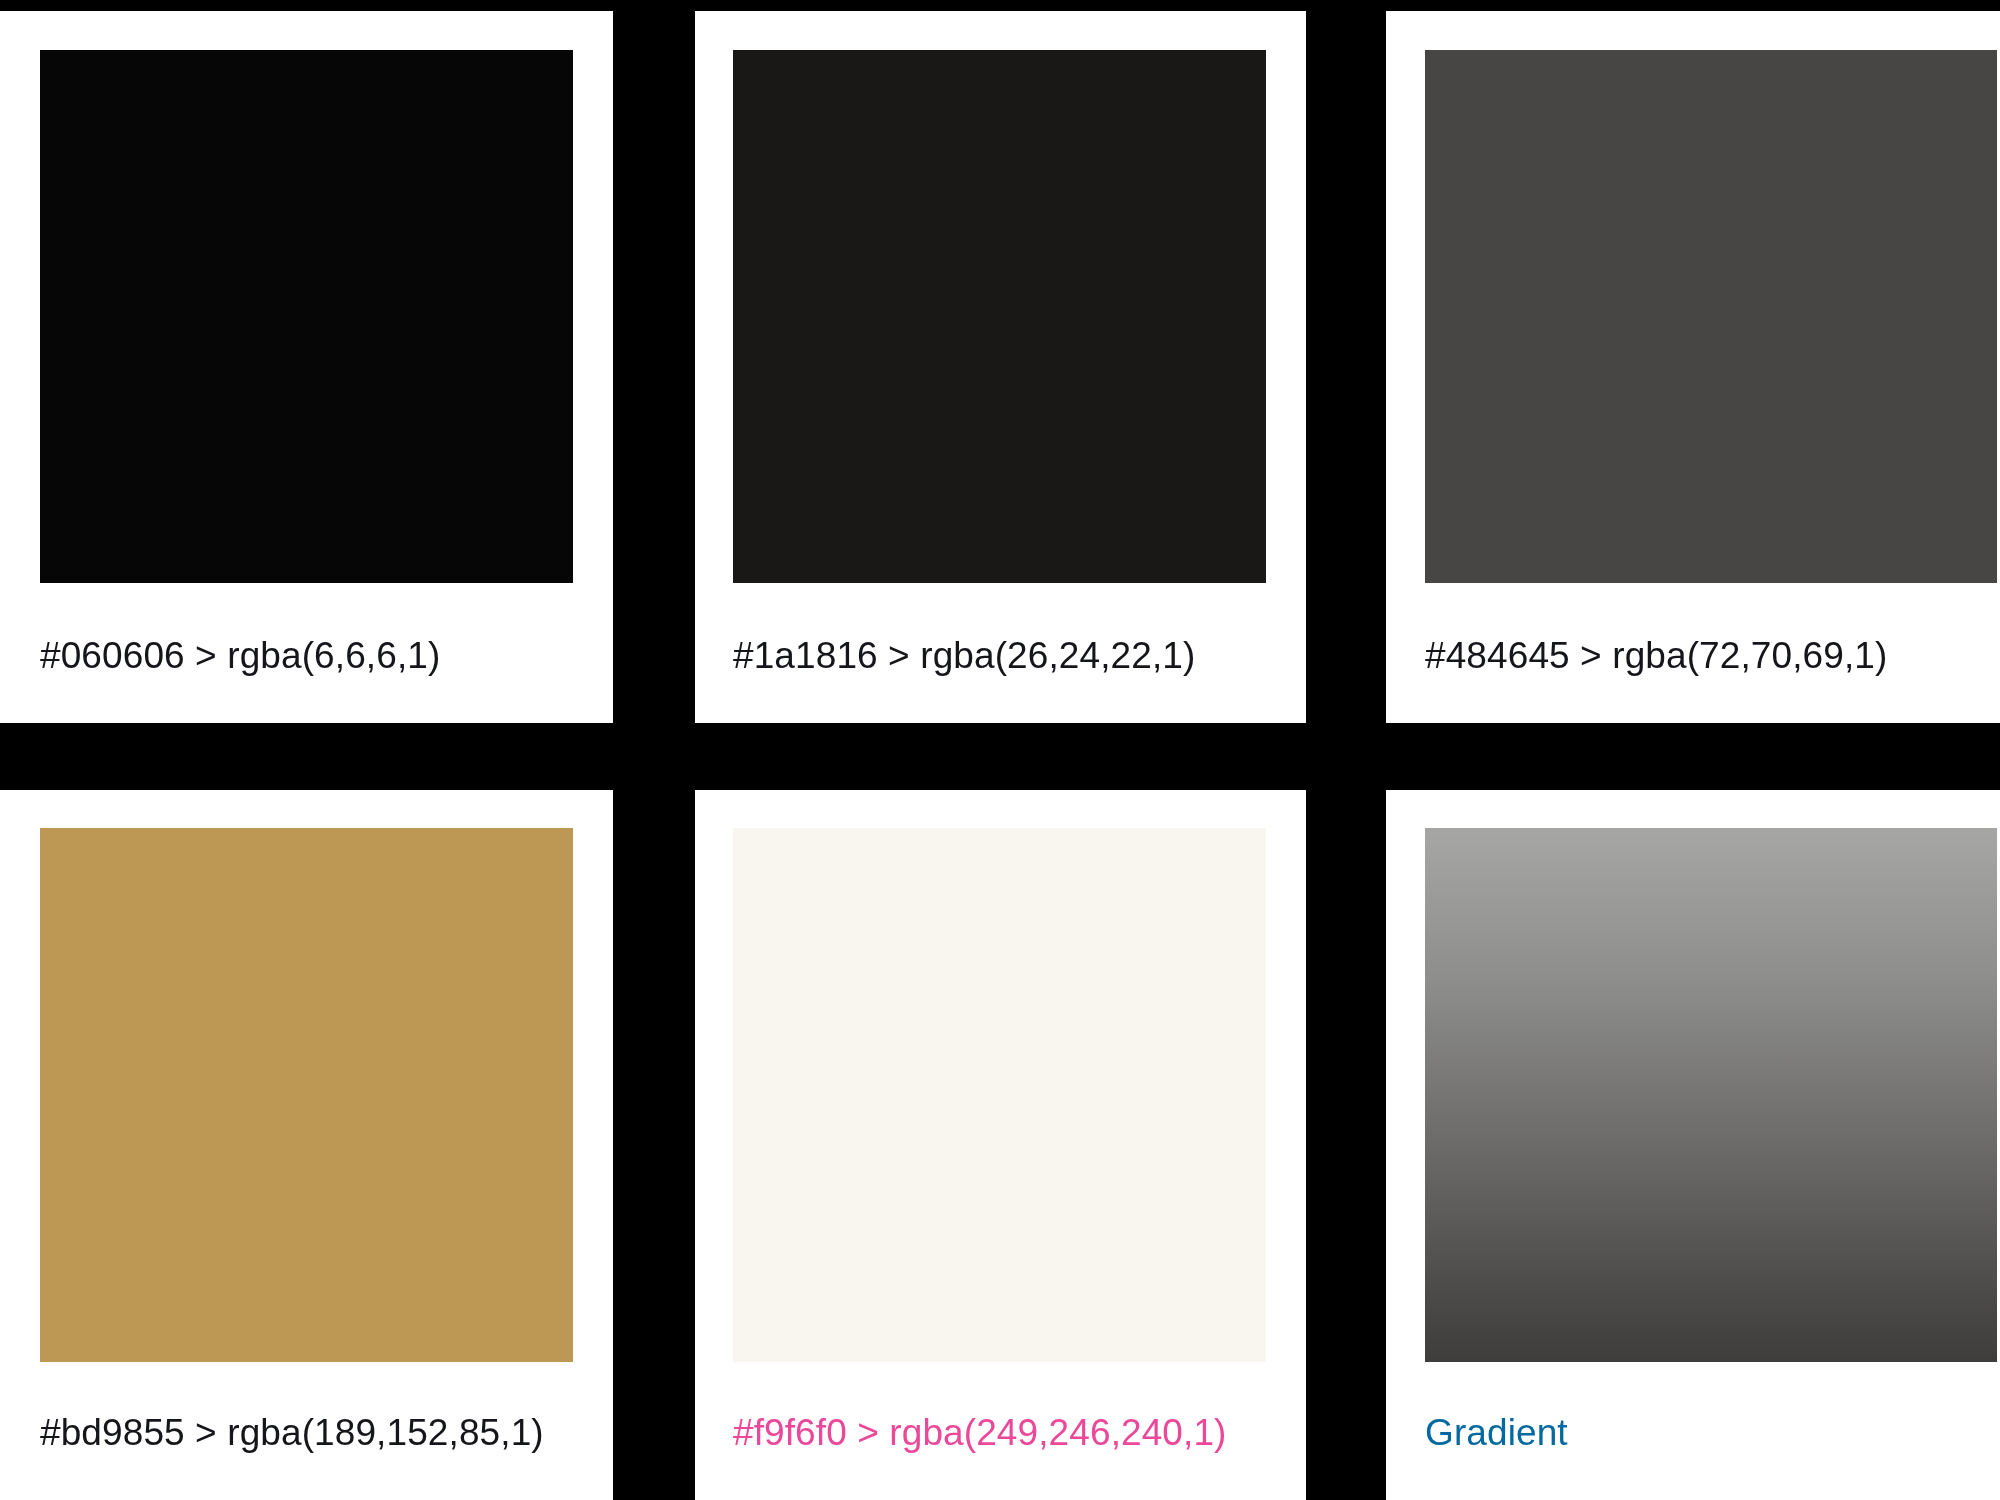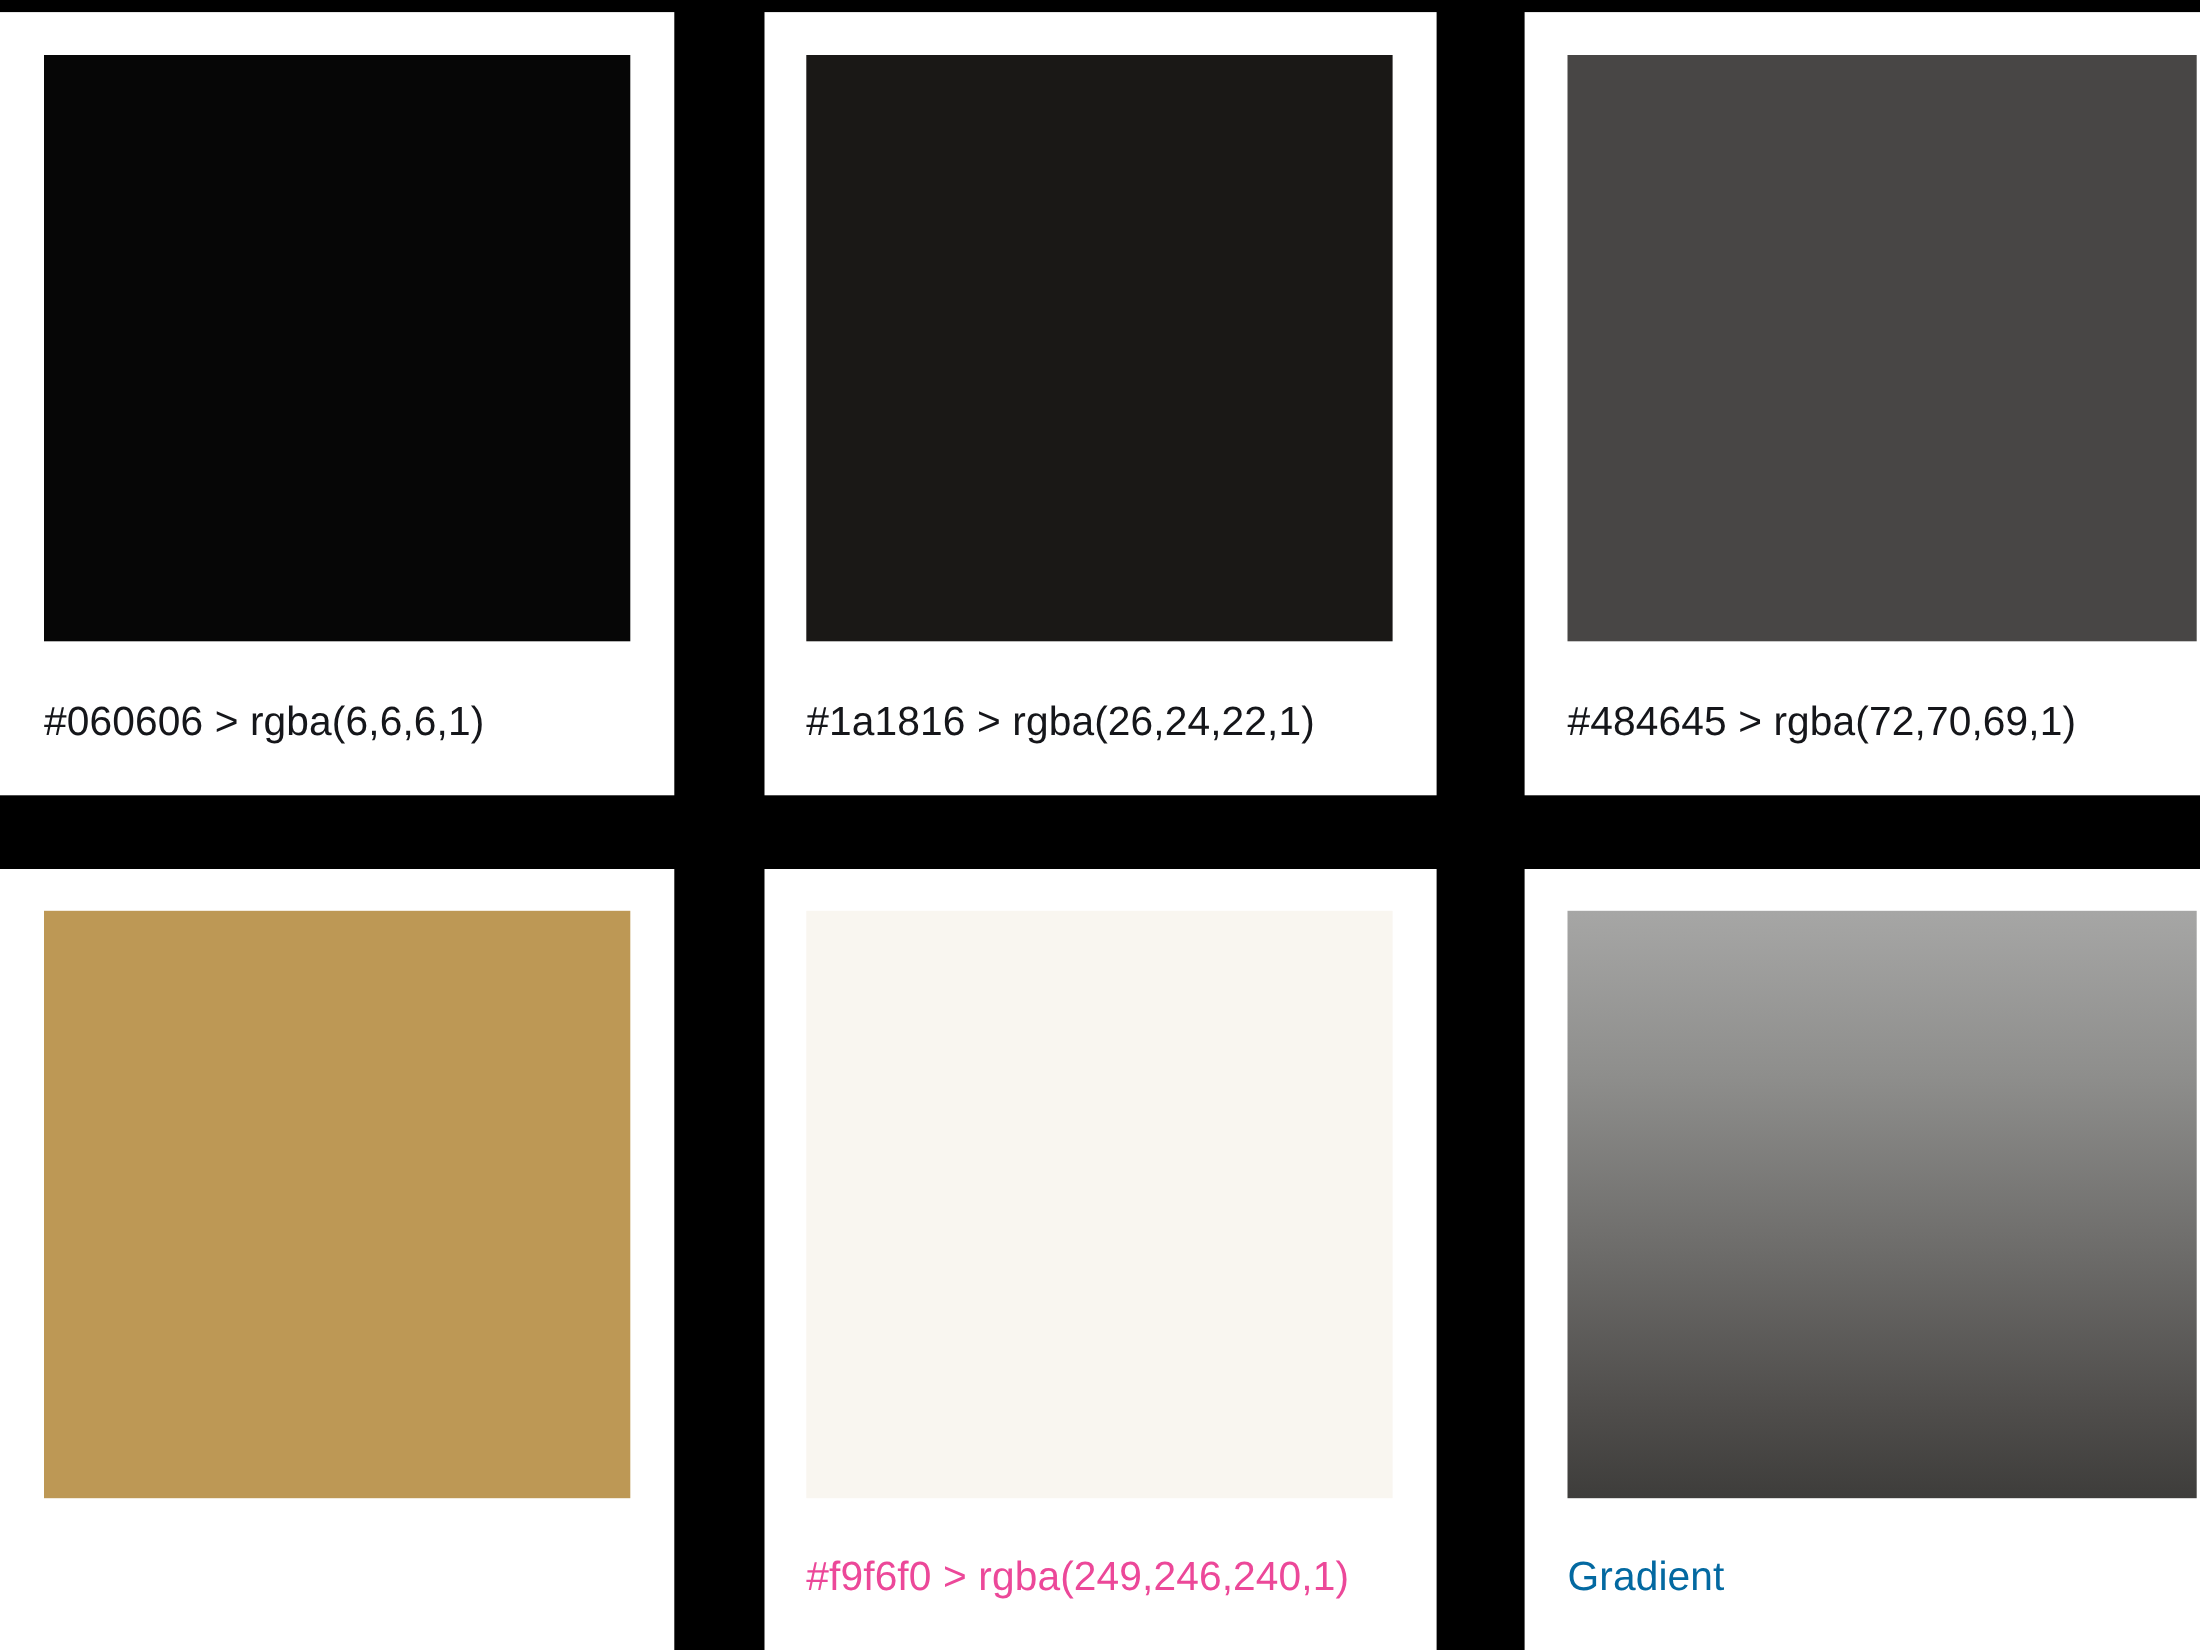--- a/index.html
+++ b/index.html
@@ -85,20 +85,21 @@
     <div class="swatch-label" style="color: rgb(21, 22, 26);">#1a1816  &gt; rgba(26,24,22,1)</div>
   </div>
 
   <div class="swatch-card row-1 col-3" style="background: rgb(255, 255, 255);">
     <div class="swatch" style="background-color: rgb(72, 70, 69);"></div>
     <div class="swatch-label" style="color: rgb(21, 22, 26);">#484645 &gt; rgba(72,70,69,1)</div>
   </div>
 
   <div class="swatch-card row-2 col-1" style="background: rgb(255, 255, 255);">
     <div class="swatch" style="background-color: rgb(189, 152, 85);"></div>
+    <div class="swatch-label" style="color: rgb(21, 22, 26);">#bd9855 &gt; rgba(189,152,85,1)</div>
   </div>
 
   <div class="swatch-card row-2 col-2" style="background: rgb(255, 255, 255);">
     <div class="swatch" style="background-color: rgb(249, 246, 240);"></div>
     <div class="swatch-label" style="color: #ec4899;">#f9f6f0 &gt; rgba(249,246,240,1)</div>
   </div>
 
   <div class="swatch-card row-2 col-3" style="background: rgb(255, 255, 255);">
     <div class="swatch" style="background-image: linear-gradient(rgb(166, 166, 165) 0%, rgb(142, 142, 140) 28%, rgb(109, 108, 106) 58%, rgb(80, 78, 76) 84%, rgb(62, 61, 59) 100%);"></div>
     <div class="swatch-label" style="color: #0369a1;">Gradient</div>

